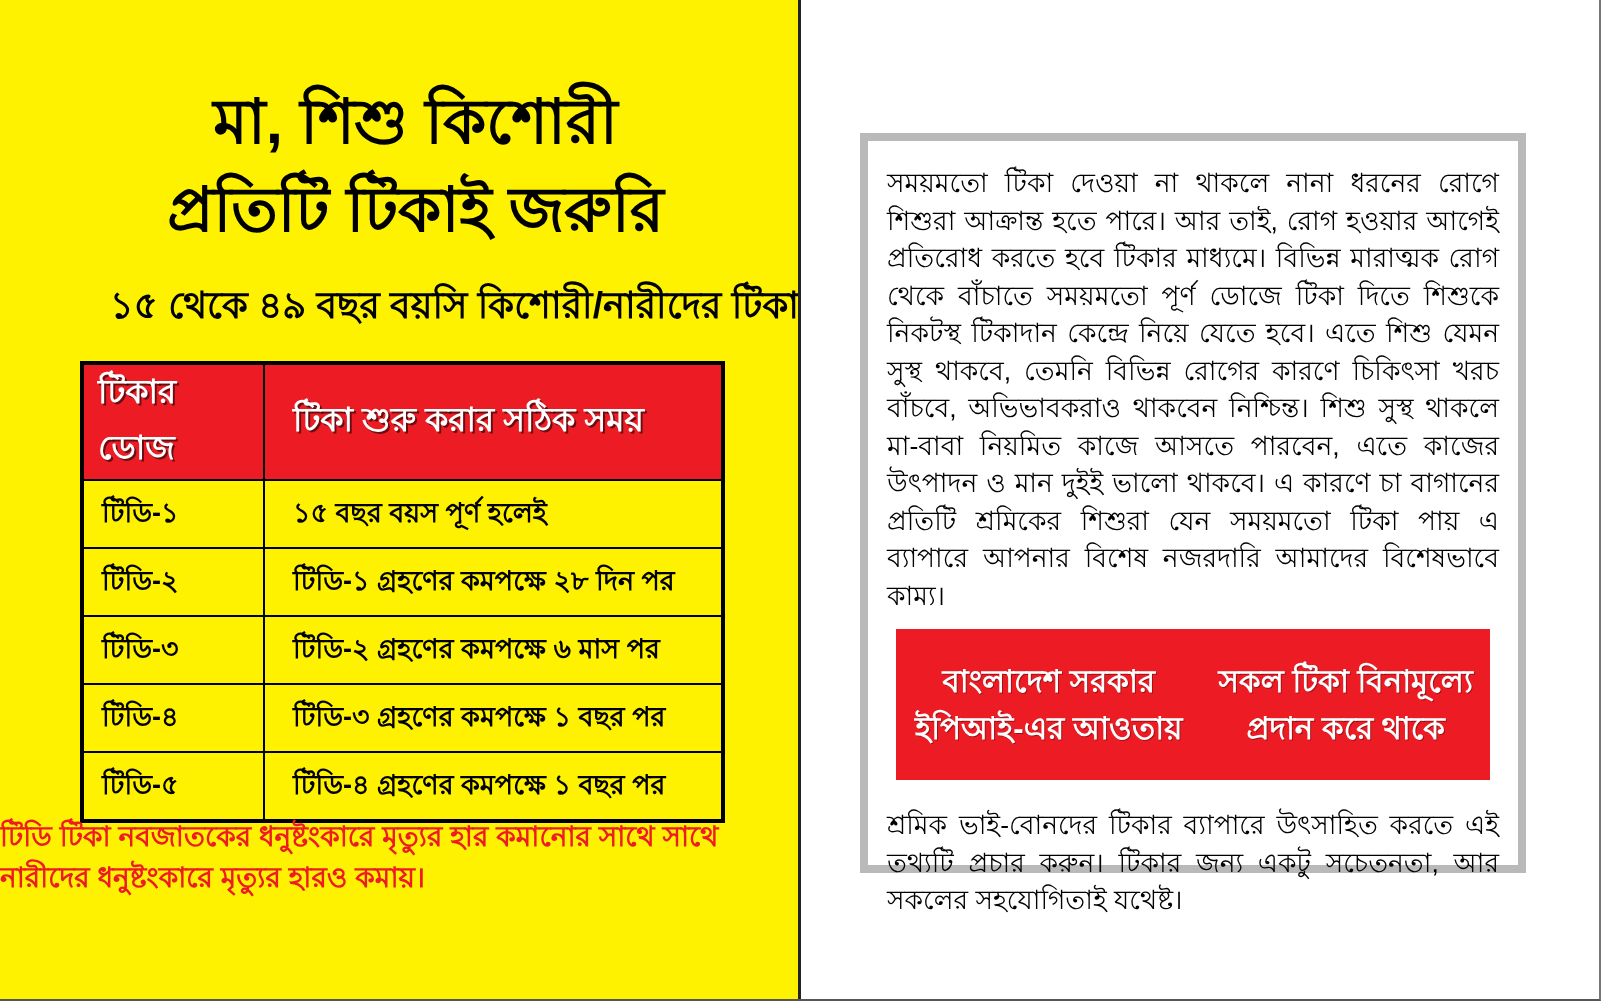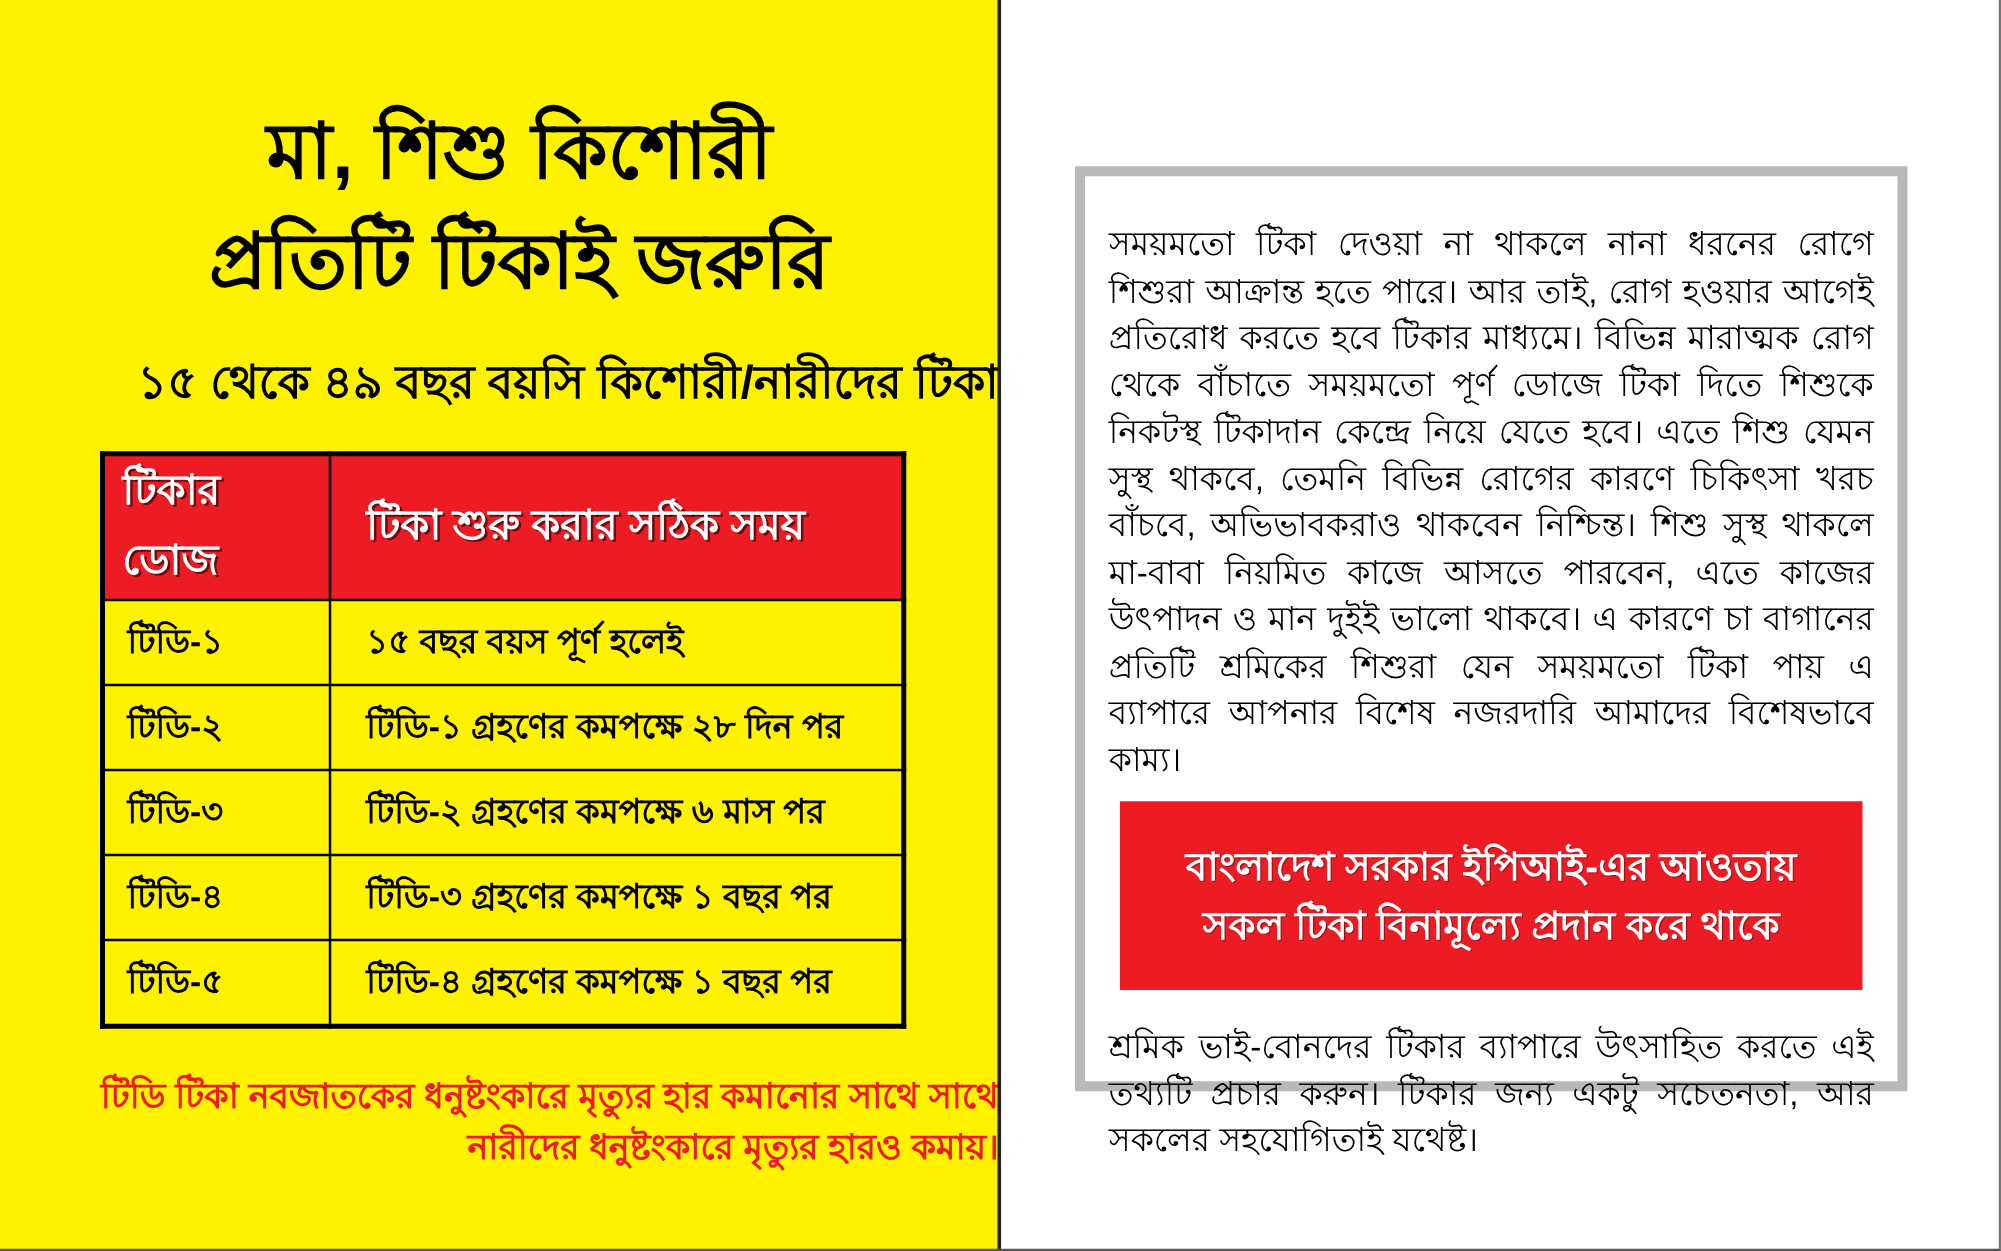--- a/index.html
+++ b/index.html
@@ -69,26 +69,25 @@
     background: var(--yellow, #FFF200);
     font-size: 27px;
     font-weight: bold;
     height: 64px;
   }
   .vaccine-table tbody td.dose { padding-left: 18px; }
   .vaccine-table tbody td.timing { padding-left: 28px; }
   .footnote {
     position: absolute; top: 816px; left: 0;
     width: 799px;
-    text-align: right;
+    text-align: left;
     color: var(--red, #ED1C24);
     font-weight: bold;
     font-size: 28px;
     line-height: 41px;
-    margin-top: 40px;
   }
 
   
   .page-right {
     position: absolute; left: 801px; top: 0;
     width: 800px; height: 1001px;
     background: #ffffff;
   }
   .info-box {
     position: absolute; left: 59px; top: 133px;
@@ -98,32 +97,32 @@
     background: #ffffff;
     padding: 14px 19px 0 19px;
   }
   .body-paragraph {
     margin: 0;
     color: #000000;
     font-size: 26.5px;
     line-height: 37.5px;
     text-align: justify;
   }
-  .p1 { margin-top: 22px; }
+  .p1 { margin-top: 10px; }
   .p2 { margin-top: 27px; }
   .epi-banner {
     width: 594px; height: 151px;
     margin: 14px auto 0 auto;
     background: var(--red, #ED1C24);
     color: #ffffff;
     font-weight: bold;
     font-size: 31px;
     line-height: 47px;
     display: flex;
-    flex-direction: column;
+    flex-direction: row;
     justify-content: center;
     align-items: center;
     text-align: center;
     text-shadow: 1px 1px 0 rgba(0,0,0,0.35);
   }
   
   .page-frame {
     position: absolute; inset: 0;
     border-right: 2px solid #777777;
     border-bottom: 2px solid #555555;

